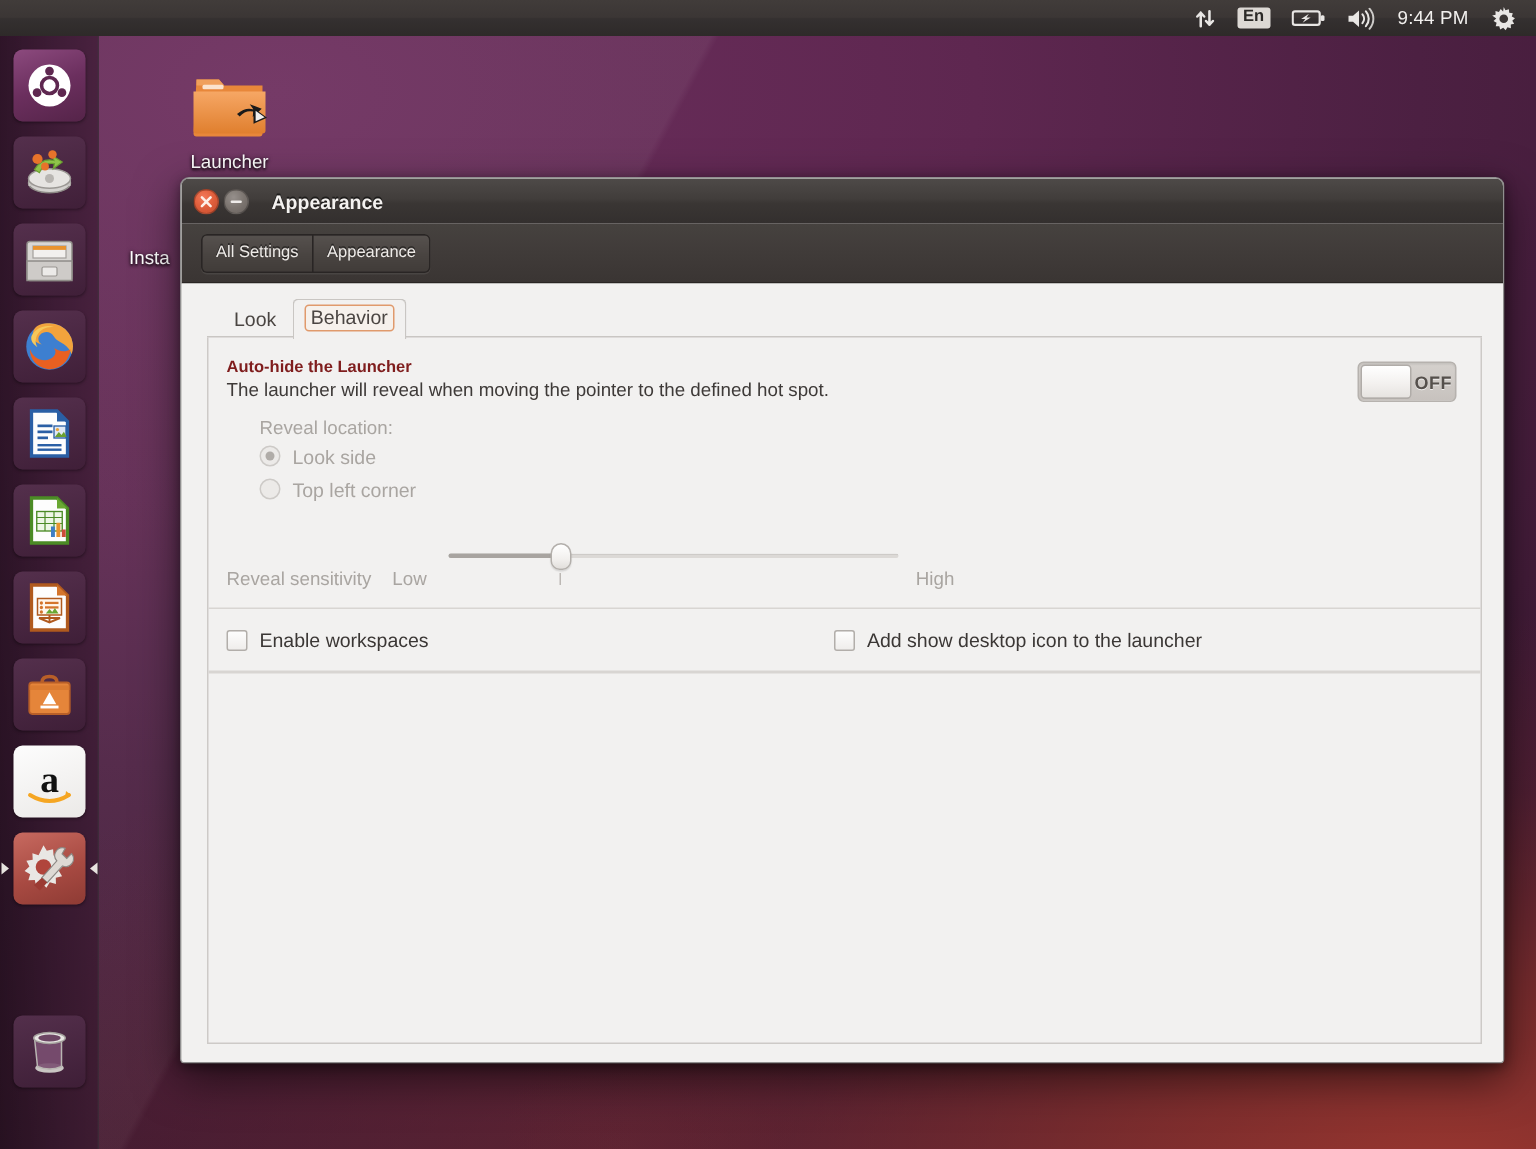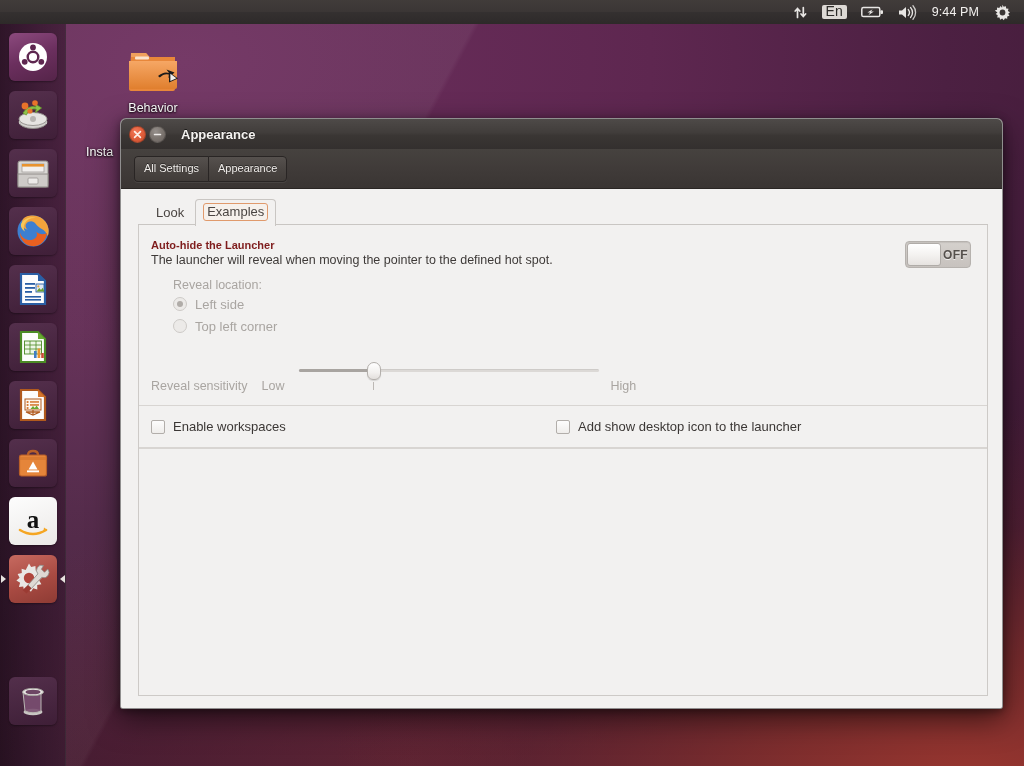--- a/index.html
+++ b/index.html
@@ -44,21 +44,21 @@
     height: 24px;
     padding-right: 6px;
   }
   .ind {
     display: flex; align-items: center; justify-content: center;
     height: 24px; padding: 0 7px;
   }
   .ind svg { display: block; }
   .kbd-badge {
     background: #ddd9d5; color: #2c2a28;
-    font-size: 14px; font-weight: normal;
+    font-size: 11px; font-weight: bold;
     padding: 1px 4px 2px 4px; border-radius: 2px;
     line-height: 11px;
   }
   #clock { font-size: 12.5px; color: #f2f0ee; padding: 0 8px; letter-spacing: .1px; }
 
   
   #launcher {
     position: absolute; top: 24px; left: 0;
     width: 66px; height: 742px;
     background: linear-gradient(90deg, rgba(30,12,26,0.80) 0%, rgba(44,18,38,0.72) 60%, rgba(52,22,44,0.66) 100%);
@@ -545,24 +545,24 @@
           <linearGradient id="fgrad" x1="0" y1="0" x2="0" y2="1">
             <stop offset="0%" stop-color="#f6a765"></stop>
             <stop offset="100%" stop-color="#e07f2e"></stop>
           </linearGradient>
         </defs>
         <path d="M33 32 q6 -5 11 -3 l-2.5 -3.5 8 3 -6 5.5 0.3 -3.6 q-5 -1.2 -9 3.2z" fill="#1a1a1a"></path>
         <path d="M44 28 l9 6.5 -9 4 z" fill="#1a1a1a"></path>
         <path d="M45.4 29.8 l6 4.4 -6 2.7 z" fill="#f2f0ee"></path>
       </svg>
     </div>
-    <div class="lbl">Behavior</div>
+    <div class="lbl">Launcher</div>
   </div>
 
-  <div class="desk-icon" style="left:60px; top:140px; width:86px; align-items:flex-start;">
+  <div class="desk-icon" style="left:60px; top:160px; width:86px; align-items:flex-start;">
     <div class="lbl" style="margin-left:26px">Insta</div>
   </div>
 
   <div id="window">
 
     <div id="titlebar">
       <div class="winbtn close">
         <svg width="9" height="9" viewBox="0 0 9 9">
           <path d="M1.6 1.6 L7.4 7.4 M7.4 1.6 L1.6 7.4" stroke="#fdeee6" stroke-width="1.7" stroke-linecap="round"></path>
         </svg>
@@ -580,21 +580,21 @@
         <div class="tb-btn">All Settings</div>
         <div class="tb-btn">Appearance</div>
       </div>
     </div>
 
     <div id="winbody">
 
       <div id="tabstrip">
         <div class="tab">Look</div>
         <div class="tab active">
-          <span class="tab-focus">Examples</span>
+          <span class="tab-focus">Behavior</span>
         </div>
       </div>
 
       <div id="frame">
 
         <div class="section sec-pad">
           <div class="row-flex">
             <div style="flex:1">
               <div class="sec-head">Auto-hide the Launcher</div>
               <div class="sec-sub">The launcher will reveal when moving the pointer to the defined hot spot.</div>
@@ -604,21 +604,21 @@
               <div class="swlbl">OFF</div>
             </div>
           </div>
 
           <div class="sub-label disabled">Reveal location:</div>
 
           <div class="radio-row">
             <span class="radio dis">
                 <span class="dot"></span>
               </span>
-            <span class="rlbl dis">Left side</span>
+            <span class="rlbl dis">Look side</span>
           </div>
           <div class="radio-row">
             <span class="radio dis"></span>
             <span class="rlbl dis">Top left corner</span>
           </div>
 
           <div class="slider-row">
             <span class="sl-cap">Reveal sensitivity</span>
             <span class="sl-cap" style="margin-left:14px">Low</span>
             <span class="sl-track-wrap">

